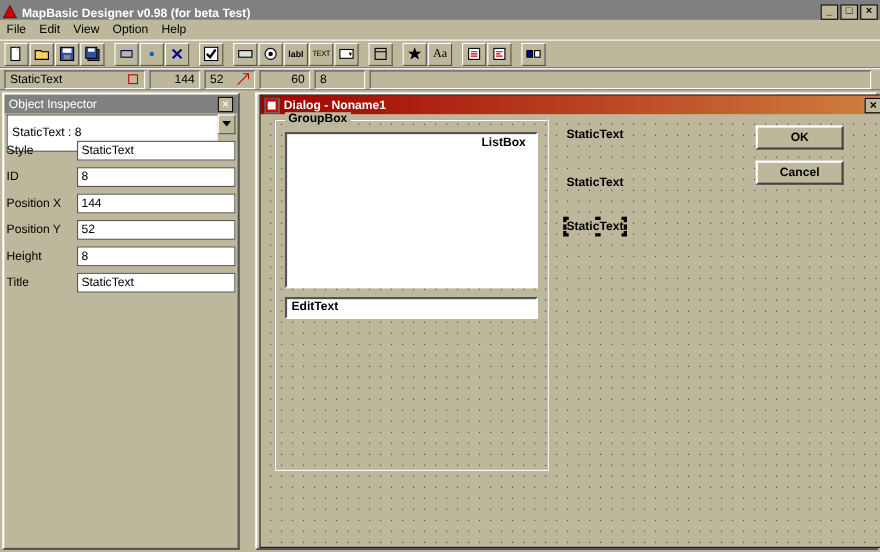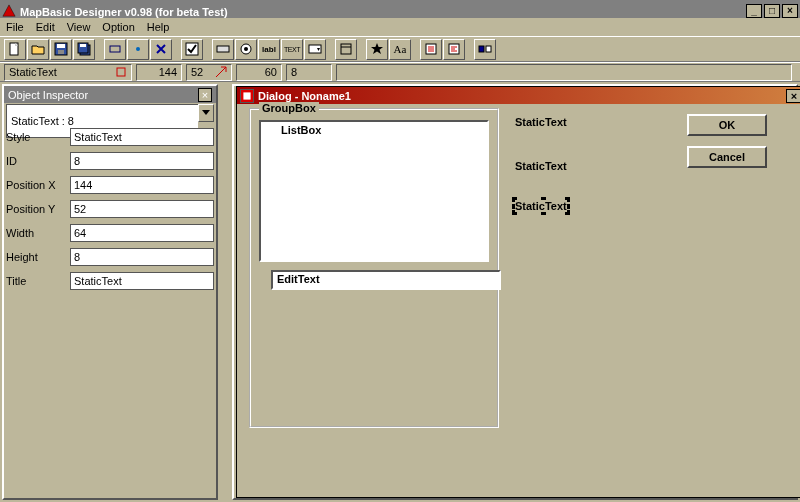--- a/index.html
+++ b/index.html
@@ -44,22 +44,22 @@
   
   .dlg { position:absolute; left:2px; top:0; width:570px; height:412px; background:#BDB79B; border:1px solid #000; box-shadow:inset 1px 1px 0 #fff, inset -1px -1px 0 #555; }
   .dlg-title { height:17px; background:linear-gradient(to right, #A00000 0%, #D08040 100%); color:#fff; display:flex; align-items:center; padding:0 3px; font-weight:bold; }
   .dlg-title .dlg-icon { width:14px; height:14px; background:#BDB79B; border:1px solid #555; margin-right:4px; display:flex; align-items:center; justify-content:center; }
   .dlg-title .cls { margin-left:auto; width:16px; height:14px; background:#BDB79B; border:1px solid #000; display:flex; align-items:center; justify-content:center; color:#000; }
   .dlg-body { position:relative; height:calc(100% - 17px);
     background:#BDB79B;
     background-image: radial-gradient(circle, #333 0.5px, transparent 0.5px); background-size:10px 10px; background-position:4px 4px; }
   .groupbox { position:absolute; left:12px; top:4px; width:250px; height:320px; border:2px groove #fff; }
   .groupbox-label { position:absolute; left:8px; top:-8px; background:#BDB79B; padding:0 3px; font-weight:bold; }
-  .listbox { position:absolute; left:8px; top:10px; width:230px; height:142px; background:#fff; border:2px solid; border-top-color:#555; border-left-color:#555; border-right-color:#fff; border-bottom-color:#fff; padding:2px 20px; font-weight:bold; }
-  .edittext { position:absolute; left:20px; top:160px; width:230px; height:20px; background:#fff; border:2px solid; border-top-color:#555; border-left-color:#555; border-right-color:#fff; border-bottom-color:#fff; padding:1px 4px; font-weight:bold; }
+  .listbox { position:absolute; left:8px; top:10px; width:230px; height:142px; background:#fff; border:2px solid; border-top-color:#555; border-left-color:#555; border-right-color:#fff; border-bottom-color:#fff; padding:2px 9px; font-weight:bold;text-align:right; }
+  .edittext { position:absolute; left:8px; top:160px; width:230px; height:20px; background:#fff; border:2px solid; border-top-color:#555; border-left-color:#555; border-right-color:#fff; border-bottom-color:#fff; padding:1px 4px; font-weight:bold; }
   .stext { position:absolute; font-weight:bold; background:#BDB79B; }
   .sel-handles span { position:absolute; width:5px; height:5px; background:#000; }
   .okbtn, .cancelbtn { position:absolute; width:80px; height:22px; background:#BDB79B; border:2px solid; border-top-color:#fff; border-left-color:#fff; border-bottom-color:#444; border-right-color:#444; display:flex; align-items:center; justify-content:center; font-weight:bold; }
 </style>
 </head>
 <body>
 
 <div class="title-bar">
   <span class="icon">
     <svg viewBox="0 0 16 16">
@@ -237,24 +237,20 @@
           <div class="insp-label">ID</div>
           <div class="insp-val">8</div>
         </div>
         <div class="insp-row">
           <div class="insp-label">Position X</div>
           <div class="insp-val">144</div>
         </div>
         <div class="insp-row">
           <div class="insp-label">Position Y</div>
           <div class="insp-val">52</div>
-        </div>
-        <div class="insp-row">
-          <div class="insp-label">Width</div>
-          <div class="insp-val">64</div>
         </div>
         <div class="insp-row">
           <div class="insp-label">Height</div>
           <div class="insp-val">8</div>
         </div>
         <div class="insp-row">
           <div class="insp-label">Title</div>
           <div class="insp-val">StaticText</div>
         </div>
       </div>

